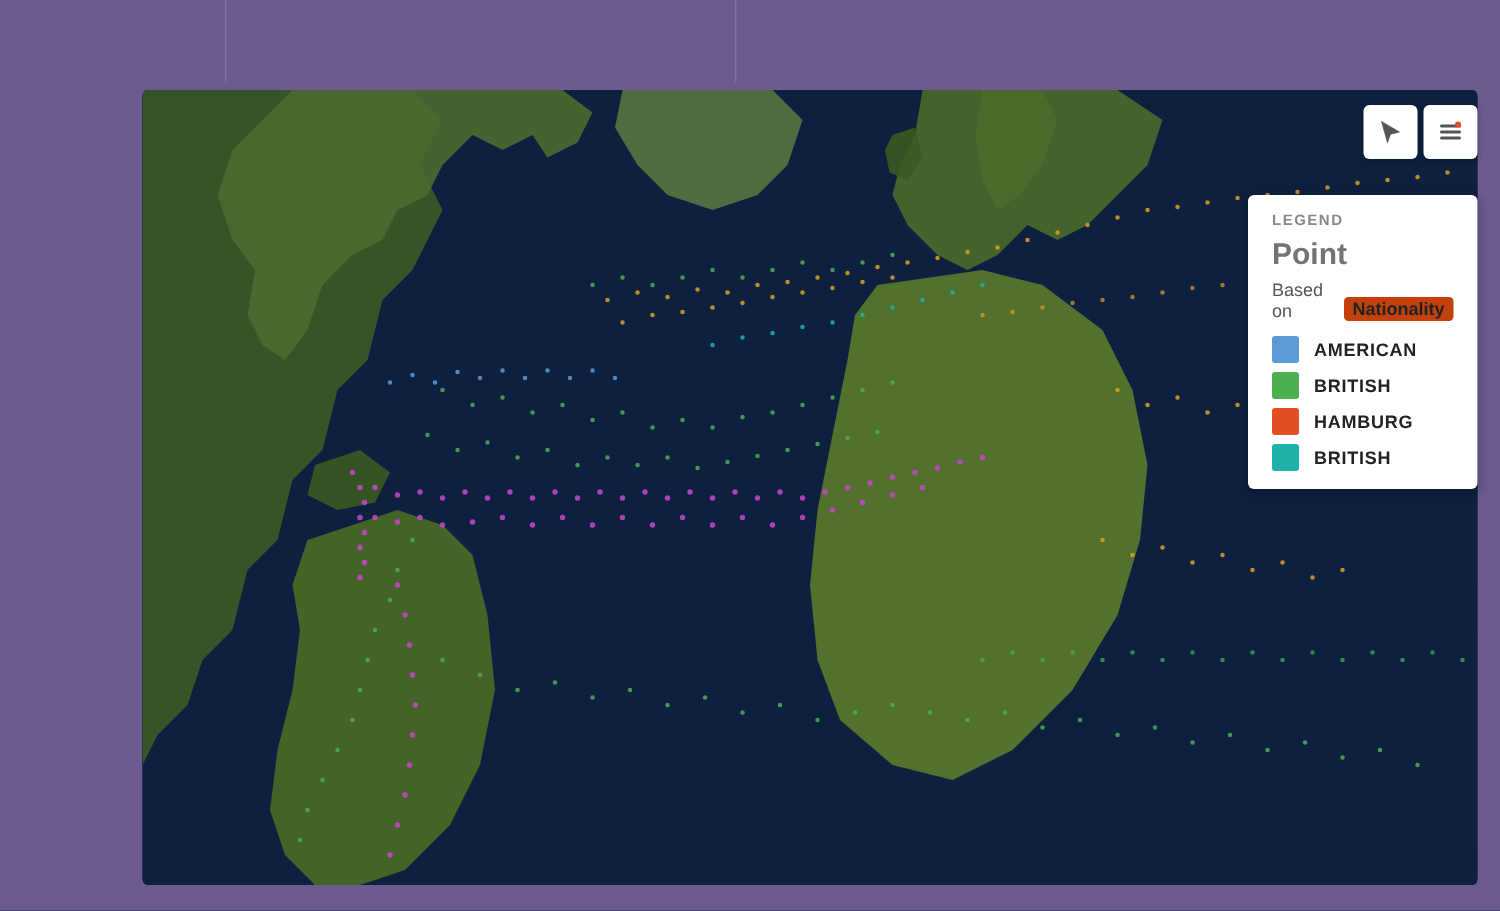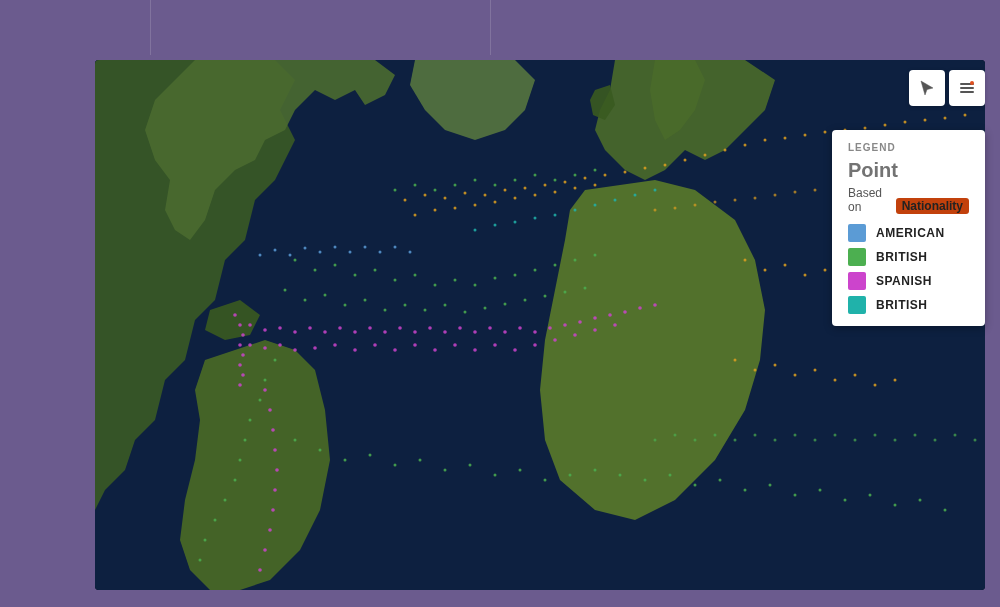--- a/index.html
+++ b/index.html
@@ -536,21 +536,21 @@
   <div class="legend-items" id="legend-items-container">
   <div class="legend-item">
         <div class="legend-color-swatch" style="background: rgb(91, 155, 213);"></div>
         <span class="legend-item-label">AMERICAN</span>
       </div>
       <div class="legend-item">
         <div class="legend-color-swatch" style="background: rgb(76, 175, 80);"></div>
         <span class="legend-item-label">BRITISH</span>
       </div>
       <div class="legend-item">
-        <div class="legend-color-swatch" style="background: rgb(204, 68, 204);"></div>
-        <span class="legend-item-label">SPANISH</span>
+        <div class="legend-color-swatch" style="background: rgb(224, 80, 32);"></div>
+        <span class="legend-item-label">HAMBURG</span>
       </div>
       <div class="legend-item">
         <div class="legend-color-swatch" style="background: rgb(32, 178, 170);"></div>
         <span class="legend-item-label">BRITISH</span>
       </div>
     </div>
 </div>
 
 </body></html>

